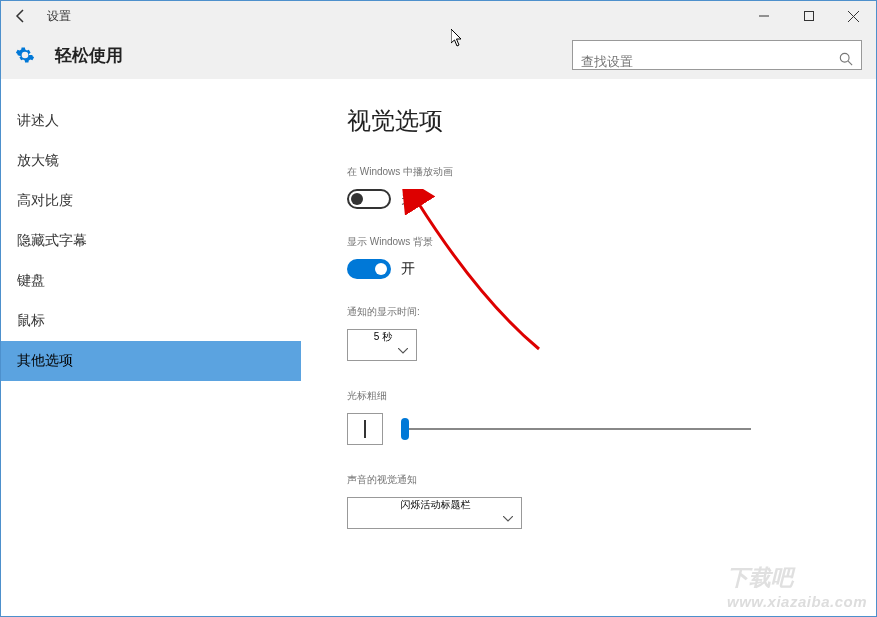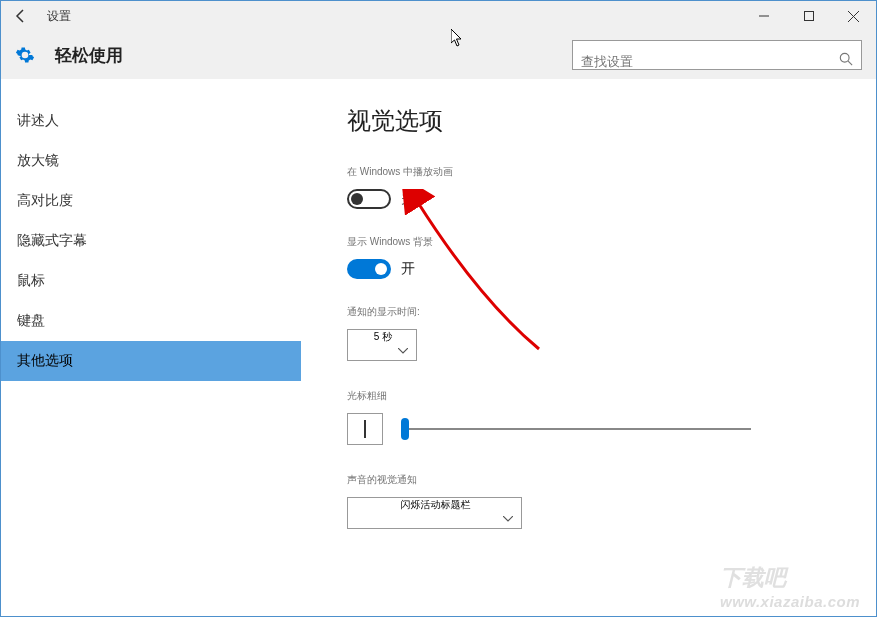--- a/index.html
+++ b/index.html
@@ -43,21 +43,21 @@
     
     .cursor-row { display: flex; align-items: center; margin-bottom: 28px; gap: 18px; }
     .cursor-box { width: 36px; height: 32px; border: 1px solid #999; display: flex; align-items: center; justify-content: center; }
     .cursor-box .line { width: 2px; height: 18px; background: #333; }
     .slider { position: relative; height: 24px; flex: 0 0 350px; display: flex; align-items: center; }
     .slider-track { height: 2px; width: 100%; background: #888; }
     .slider-thumb { position: absolute; left: 0; width: 8px; height: 22px; background: #0078d7; border-radius: 4px; }
     
     .cursor-arrow { position: absolute; left: 450px; top: 28px; pointer-events: none; }
     .red-arrow { position: absolute; left: 398px; top: 188px; pointer-events: none; }
-    .watermark { position: absolute; right: 16px; bottom: 6px; color: #e0e0e0; font-size: 22px; font-weight: bold; font-style: italic; pointer-events: none; margin-top: 44px; }
+    .watermark { position: absolute; right: 9px; bottom: 6px; color: #e0e0e0; font-size: 22px; font-weight: bold; font-style: italic; pointer-events: none; margin-top: 44px; }
     .watermark small { display: block; font-size: 15px; text-align: right; color: #ddd; letter-spacing: 0.5px; }
   </style>
 </head>
 <body>
 
 <div class="titlebar">
   <div class="back-btn">
     <svg width="16" height="16" viewBox="0 0 16 16">
         <path d="M10 2 L4 8 L10 14" stroke="#333" stroke-width="1.5" fill="none"></path>
       </svg>
@@ -105,24 +105,24 @@
     <div class="sidebar-item">
         <span>放大镜</span>
       </div>
     <div class="sidebar-item">
         <span>高对比度</span>
       </div>
     <div class="sidebar-item">
         <span>隐藏式字幕</span>
       </div>
     <div class="sidebar-item">
-        <span>鼠标</span>
+        <span>键盘</span>
       </div>
     <div class="sidebar-item">
-        <span>键盘</span>
+        <span>鼠标</span>
       </div>
     <div class="sidebar-item selected">
         <span>其他选项</span>
       </div>
   </div>
 
   <div class="content">
     <h1>视觉选项</h1>
 
     <div class="setting-label">在 Windows 中播放动画</div>

